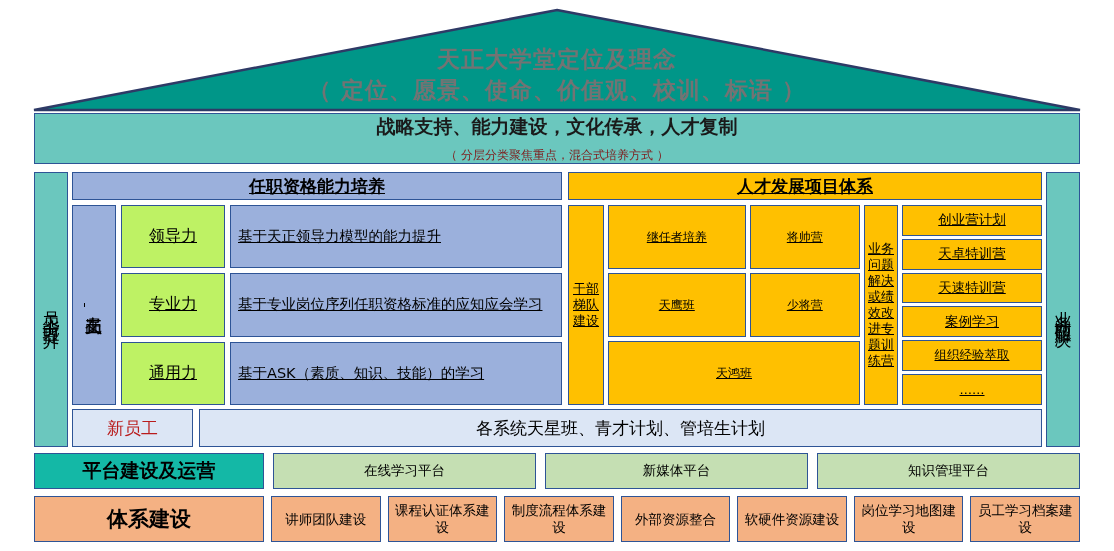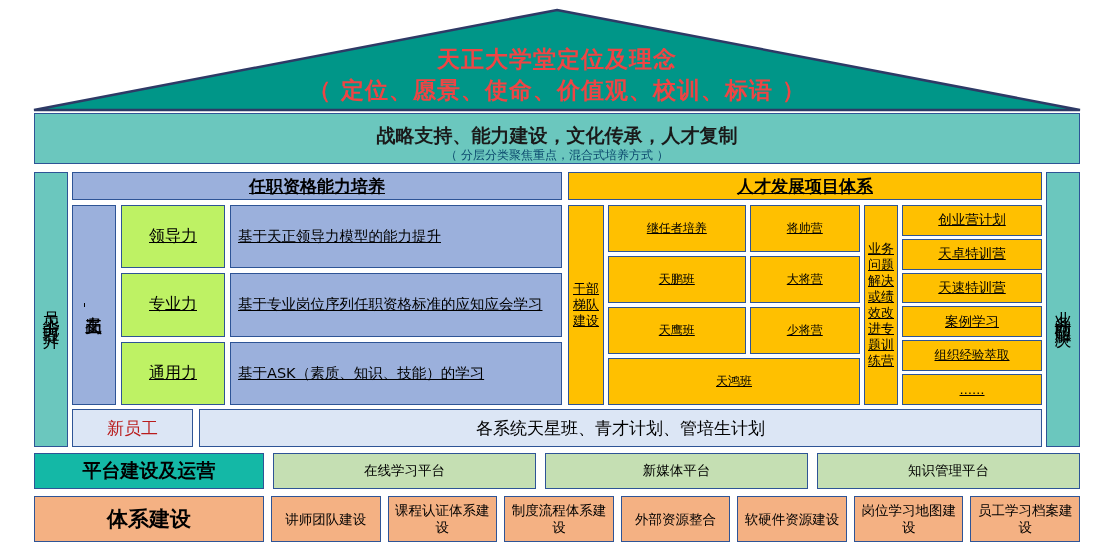--- a/index.html
+++ b/index.html
@@ -13,34 +13,34 @@
 
   
   .roof{
     position:absolute;left:32px;top:8px;width:1050px;height:104px;
   }
   .roof svg{display:block;}
   .roof-text{
     position:absolute;left:0;top:0;width:1050px;height:104px;
     display:flex;flex-direction:column;align-items:center;justify-content:flex-end;
     padding-bottom:6px;box-sizing:border-box;
-    color:#ef4444;font-weight:bold;text-align:center;
+    color:#737373;font-weight:bold;text-align:center;
     pointer-events:none;
   }
   .roof-line1{font-size:23px;line-height:30px;letter-spacing:1px;}
   .roof-line2{font-size:23px;line-height:32px;letter-spacing:1px;}
 
   
   .band2{
     position:absolute;left:34px;top:113px;width:1046px;height:51px;
     background:#6BC7BE;border:1.5px solid #2E5496;box-sizing:border-box;
-    display:flex;flex-direction:column;align-items:center;justify-content:flex-end;
+    display:flex;flex-direction:column;align-items:center;justify-content:space-between;
   }
   .band2-main{font-size:19px;font-weight:bold;color:#1a1a1a;line-height:24px;}
-  .band2-sub{font-size:12px;color:#0c4a6e;line-height:16px;}
+  .band2-sub{font-size:12px;color:#7f1d1d;line-height:16px;}
 
   
   .body-wrap{
     position:absolute;left:34px;top:172px;width:1046px;height:275px;
     display:flex;gap:4px;
   }
   .side-col{
     width:34px;background:#6BC7BE;border:1.5px solid #2E5496;box-sizing:border-box;
     display:flex;align-items:center;justify-content:center;
     font-size:17px;line-height:23px;color:#000;
@@ -199,24 +199,20 @@
         </div>
 
         <div class="orange-group">
           <div class="grp-header orange">人才发展项目体系</div>
           <div class="orange-body">
             <div class="otab">干部梯队建设</div>
             <div class="cadre-cols">
               <div class="cadre-row">
                 <div class="obox w1">继任者培养</div>
                 <div class="obox w2">将帅营</div>
-              </div>
-              <div class="cadre-row">
-                <div class="obox w1">天鹏班</div>
-                <div class="obox w2">大将营</div>
               </div>
               <div class="cadre-row">
                 <div class="obox w1">天鹰班</div>
                 <div class="obox w2">少将营</div>
               </div>
               <div class="cadre-row">
                 <div class="obox full">天鸿班</div>
               </div>
             </div>
             <div class="otab narrow">业务问题解决或绩效改进专题训练营</div>

